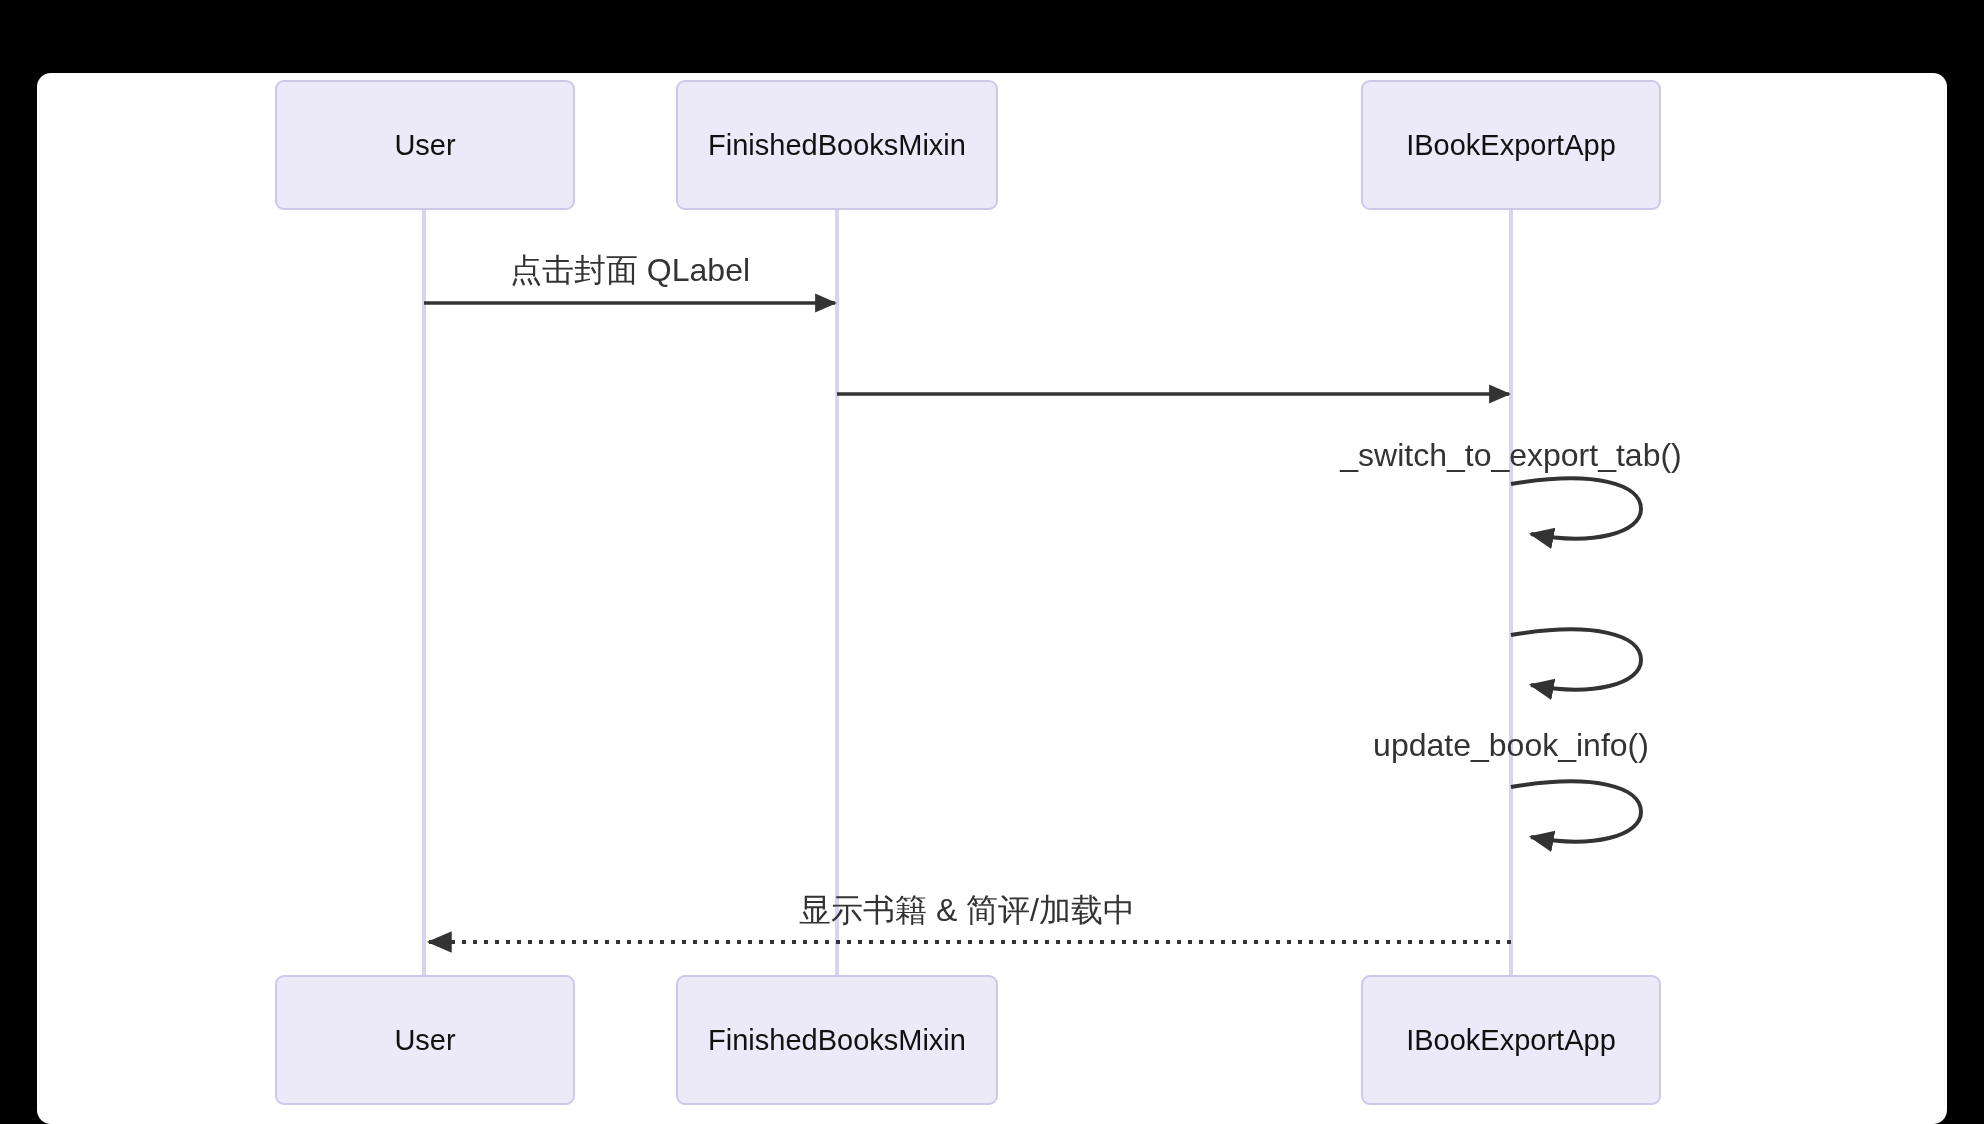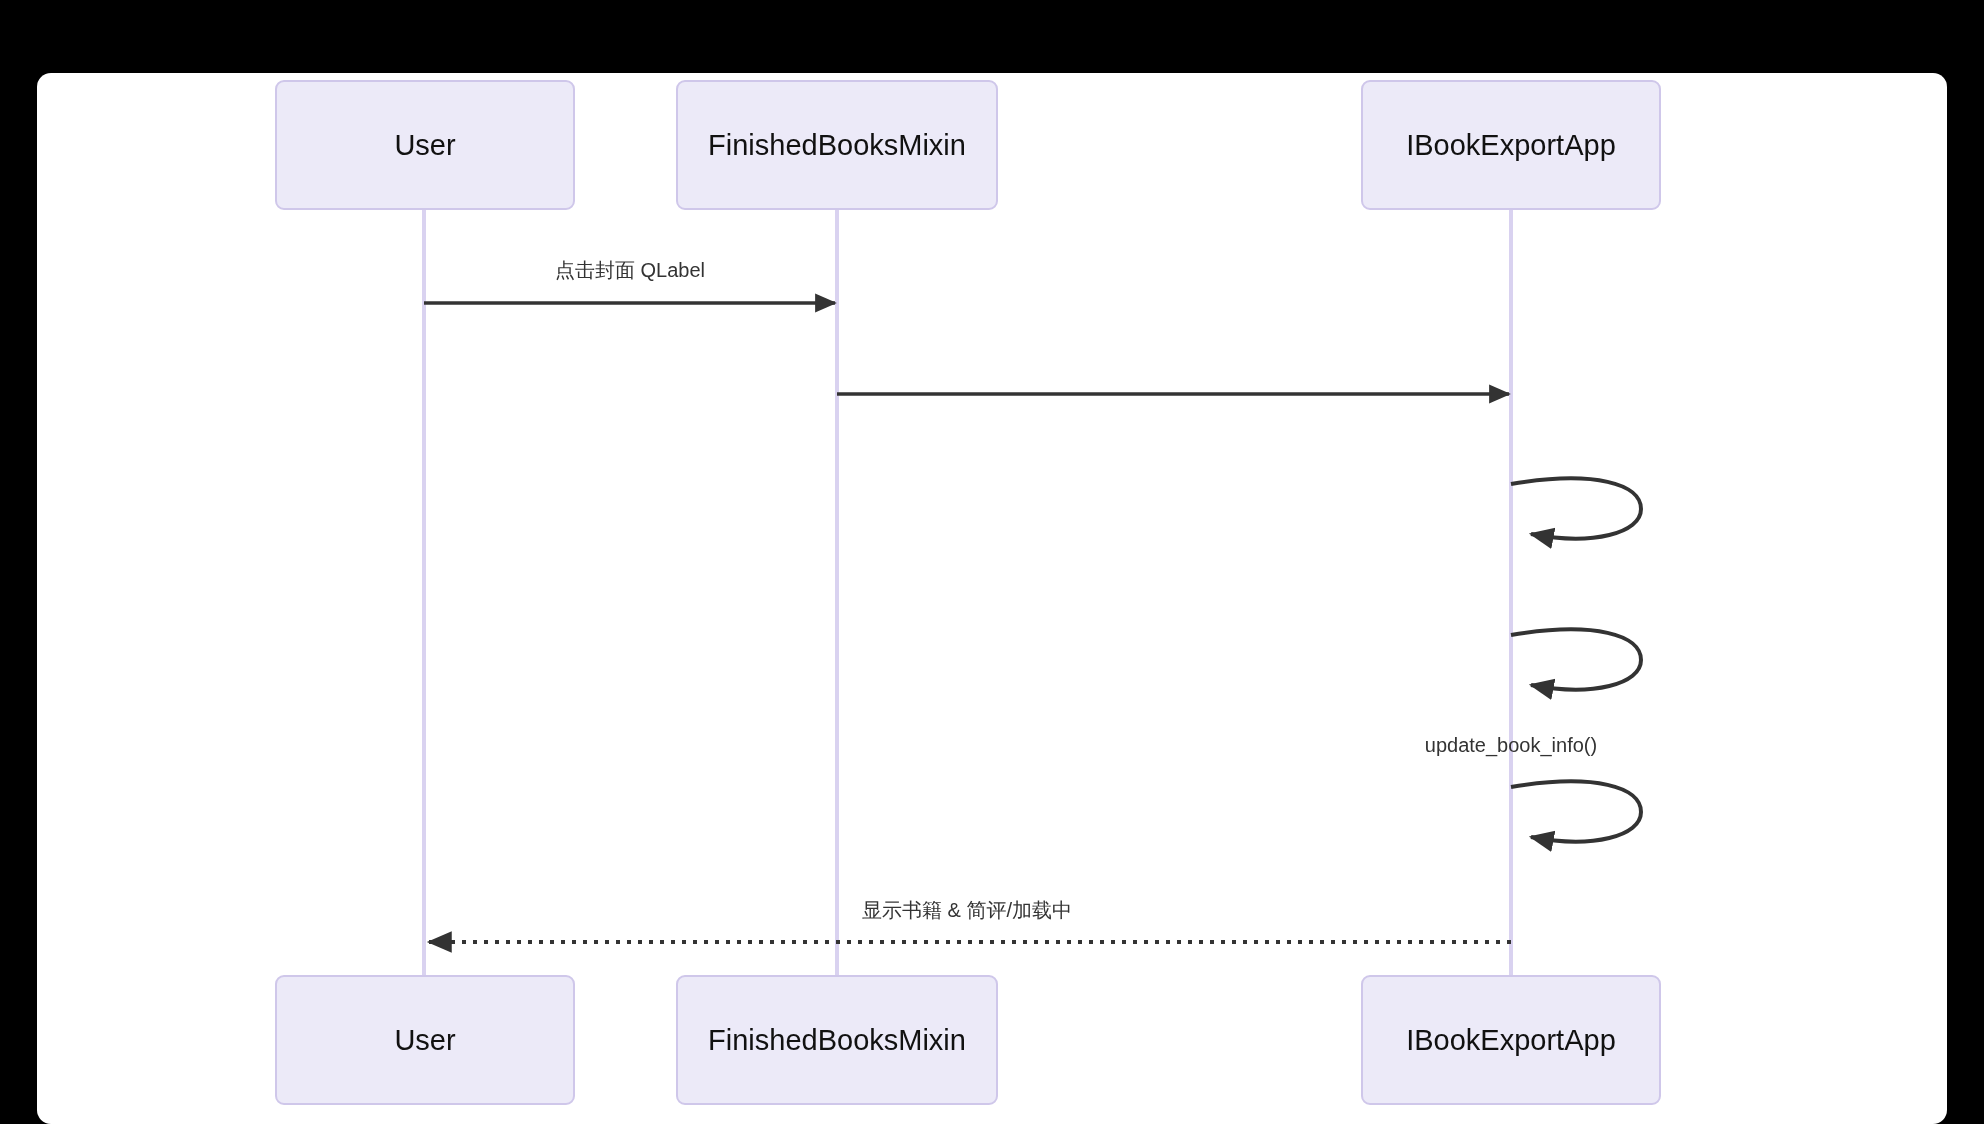--- a/index.html
+++ b/index.html
@@ -42,21 +42,21 @@
     align-items: center;
     justify-content: center;
     font-size: 29px;
     color: var(--actor-text);
   }
   .actor.top { top: 7px; }
   .actor.bottom { top: 902px; }
   .msg-label {
     position: absolute;
     transform: translateX(-50%);
-    font-size: 20px;
+    font-size: 32px;
     line-height: 34px;
     color: var(--message-text);
     white-space: nowrap;
     text-align: center;
   }
   svg .lifeline { stroke: var(--lifeline); }
   svg .msg-line { stroke: var(--arrow); }
   svg marker path { fill: var(--arrow); }
 </style>
 </head>
@@ -100,16 +100,17 @@
     <span>User</span>
   </div>
   <div class="actor bottom" style="left:639px;width:322px">
     <span>FinishedBooksMixin</span>
   </div>
   <div class="actor bottom" style="left:1324px;width:300px">
     <span>IBookExportApp</span>
   </div>
 
   <div class="msg-label" style="left:593px;top:180px">点击封面 QLabel</div>
+  <div class="msg-label" style="left:1474px;top:365px">_switch_to_export_tab()</div>
   <div class="msg-label" style="left:1474px;top:655px">update_book_info()</div>
   <div class="msg-label" style="left:930px;top:820px">显示书籍 &amp; 简评/加载中</div>
 
 </div>
 
 </body></html>

